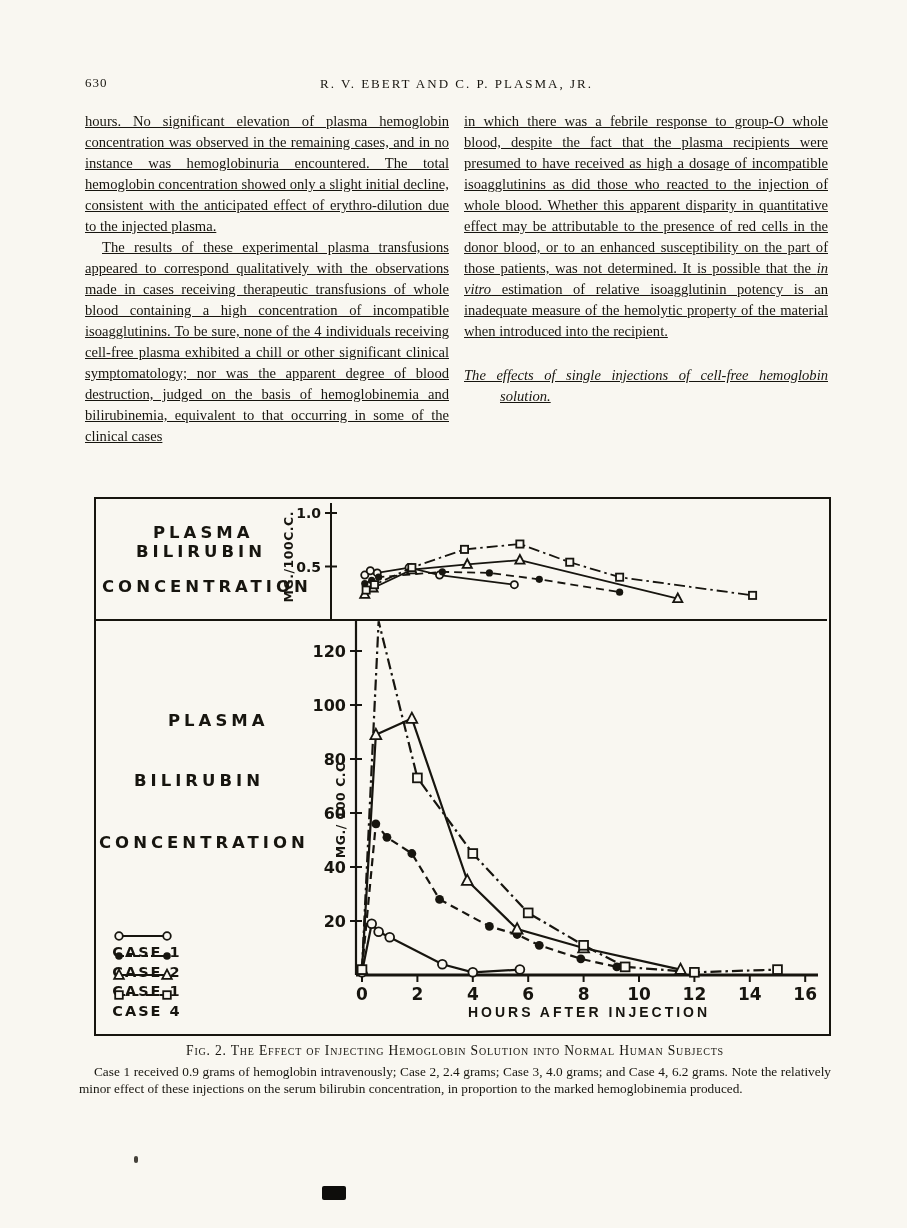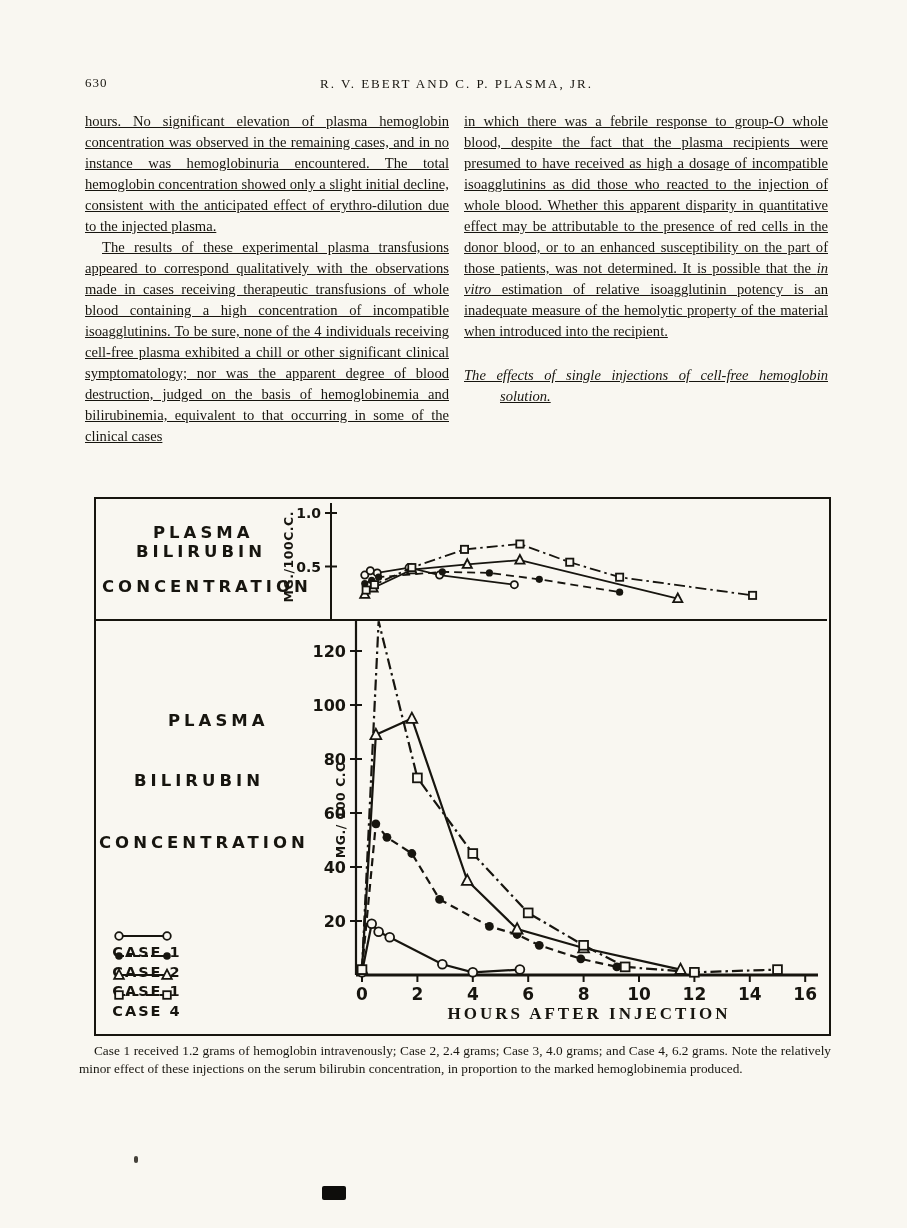--- a/index.html
+++ b/index.html
@@ -22,21 +22,21 @@
   .fig { position:absolute; left:94px; top:497px; width:737px; height:539px;
     border:2px solid #17150f; }
   .fig-inner { position:relative; width:100%; height:100%; }
   #fig-svg { position:absolute; left:0; top:0; }
   .fig-label { position:absolute; font-family:"DejaVu Sans", sans-serif; font-weight:bold;
     letter-spacing:4px; font-size:16.5px; white-space:nowrap; }
   .vlabel { position:absolute; font-family:"DejaVu Sans", sans-serif; font-weight:bold;
     font-size:12.5px; letter-spacing:0.5px; writing-mode:vertical-rl; transform:rotate(180deg);
     white-space:nowrap; }
   .x-title { position:absolute; left:268px; top:505px; width:450px; text-align:center;
-    font-family:Liberation Serif, serif; font-weight:bold; font-size:17px; letter-spacing:3px; }
+    font-family:Liberation Sans, sans-serif; font-weight:bold; font-size:14px; letter-spacing:3px; }
   .legend { position:absolute; left:16px; top:429px; }
   .legend-row { display:flex; align-items:center; height:19.5px;flex-direction:column; }
   .legend-glyph { width:62px; height:16px; margin-right:8px; flex:0 0 auto; }
   .legend-label { font-family:"DejaVu Sans", sans-serif; font-weight:bold; font-size:14.5px;
     letter-spacing:2px; white-space:nowrap; }
 
   .caption { position:absolute; left:79px; top:1042px; width:752px;
     font-size:13.3px; line-height:17.6px; }
   .caption-title { text-align:center; font-variant:small-caps; letter-spacing:0.8px;
     margin-bottom:3px; font-size:13.6px; }
@@ -228,18 +228,19 @@
               <rect x="3.2" y="4.2" width="7.6" height="7.6" fill="#f9f7f1" stroke="#17150f" stroke-width="1.8"></rect>
               <rect x="51.2" y="4.2" width="7.6" height="7.6" fill="#f9f7f1" stroke="#17150f" stroke-width="1.8"></rect>
             </svg>
           <span class="legend-label">CASE  4</span>
         </div>
       </div>
     </div>
   </figure>
 
   <div class="caption">
-    <p class="caption-body">Case 1 received 1.2 grams of hemoglobin intravenously; Case 2, 2.4 grams; Case 3, 4.0 grams; and Case 4, 6.2 grams. Note the relatively minor effect of these injections on the serum bilirubin concentration, in proportion to the marked hemoglobinemia produced.</p>
+    <div class="caption-title">Fig. 2.  The Effect of Injecting Hemoglobin Solution into Normal Human Subjects</div>
+    <p class="caption-body">Case 1 received 0.9 grams of hemoglobin intravenously; Case 2, 2.4 grams; Case 3, 4.0 grams; and Case 4, 6.2 grams. Note the relatively minor effect of these injections on the serum bilirubin concentration, in proportion to the marked hemoglobinemia produced.</p>
   </div>
 
   <div class="artifact-1"></div>
   <div class="artifact-2"></div>
 </div>
 
 </body></html>

